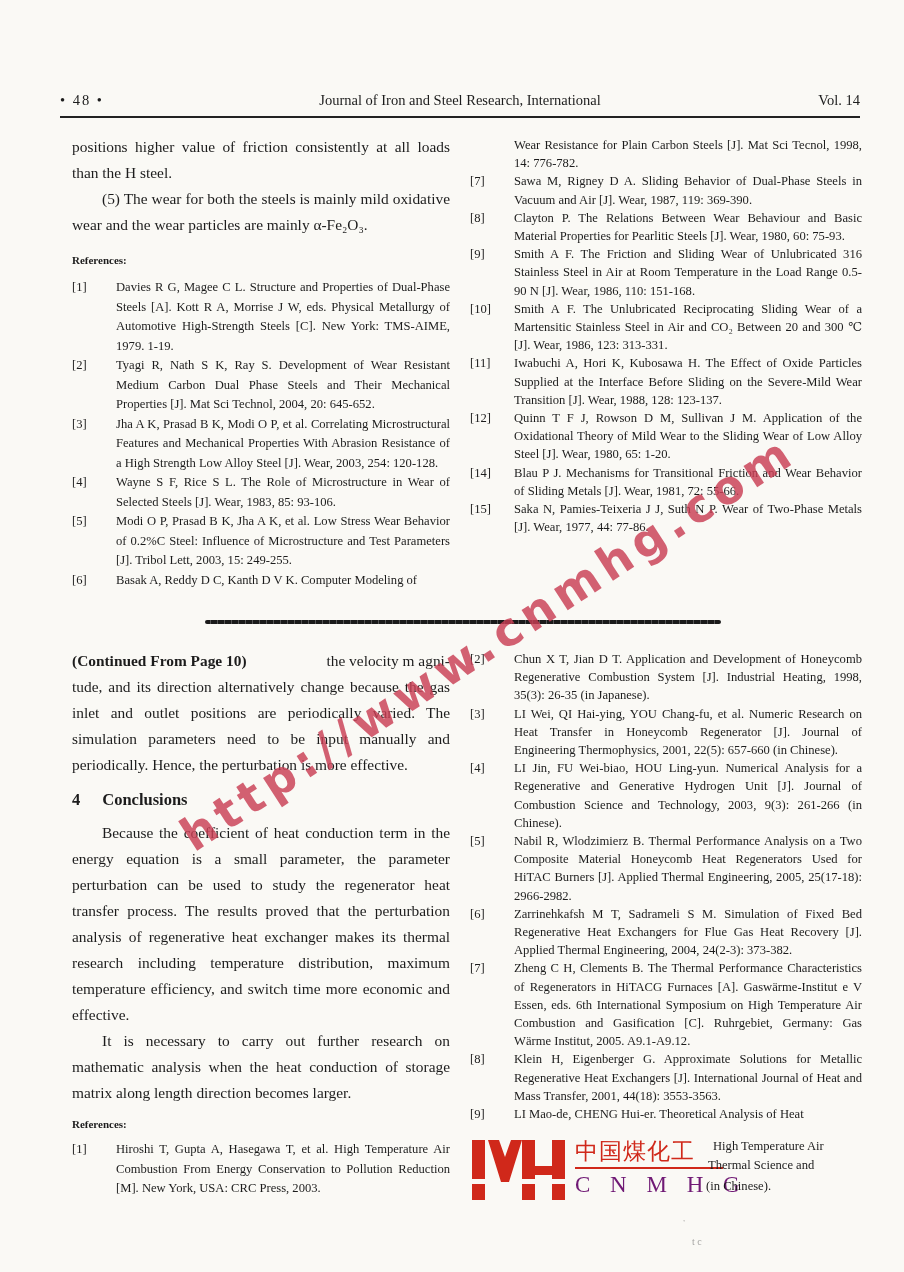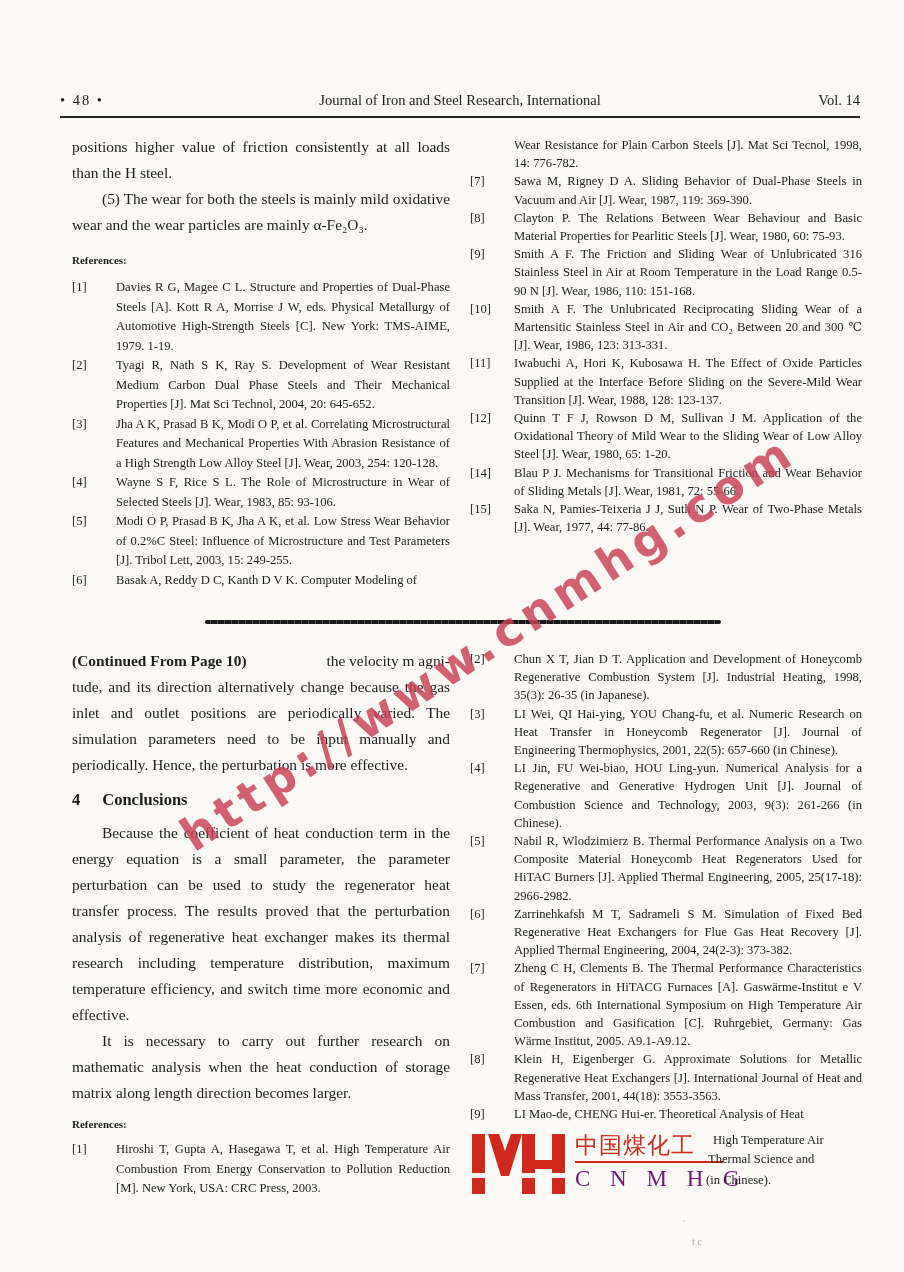--- a/index.html
+++ b/index.html
@@ -31,21 +31,21 @@
   
   .cont-line{display:flex;justify-content:space-between;align-items:flex-end;font-size:15.4px;line-height:26px;gap:17px;}
   .cont-label{font-weight:bold;}
   .section-heading{font-size:16.5px;font-weight:bold;margin:12px 0 10px 0;}
   .section-heading .sec-no{margin-right:22px;}
   
   .watermark{position:absolute;left:200px;top:808px;transform:rotate(-33deg);transform-origin:left bottom;
              font-family:"DejaVu Sans","Liberation Sans",sans-serif;font-weight:bold;font-size:46px;
              letter-spacing:6px;color:rgba(201,62,84,0.82);white-space:nowrap;pointer-events:none;}
   
-  .logo-row{position:relative;height:80px;margin-top:5px;}
+  .logo-row{position:relative;height:80px;margin-top:11px;}
   .logo-svg{position:absolute;left:2px;top:6px;}
   .logo-cn{position:absolute;left:105px;top:2px;font-size:23px;color:#d0281a;letter-spacing:1px;
            font-family:"DejaVu Sans","Liberation Sans",sans-serif;white-space:nowrap;}
   .logo-underline{position:absolute;left:105px;top:33px;width:148px;height:2px;background:#d0281a;}
   .logo-latin{position:absolute;left:105px;top:38px;font-size:23px;color:#701a75;letter-spacing:7px;
               font-family:Liberation Serif, serif;white-space:nowrap;}
   .frag{position:absolute;font-size:12.6px;line-height:18px;white-space:nowrap;color:#1c1c1c;}
   .frag1{left:243px;top:3px;}
   .frag2{left:238px;top:22px;}
   .frag3{left:236px;top:43px;}

